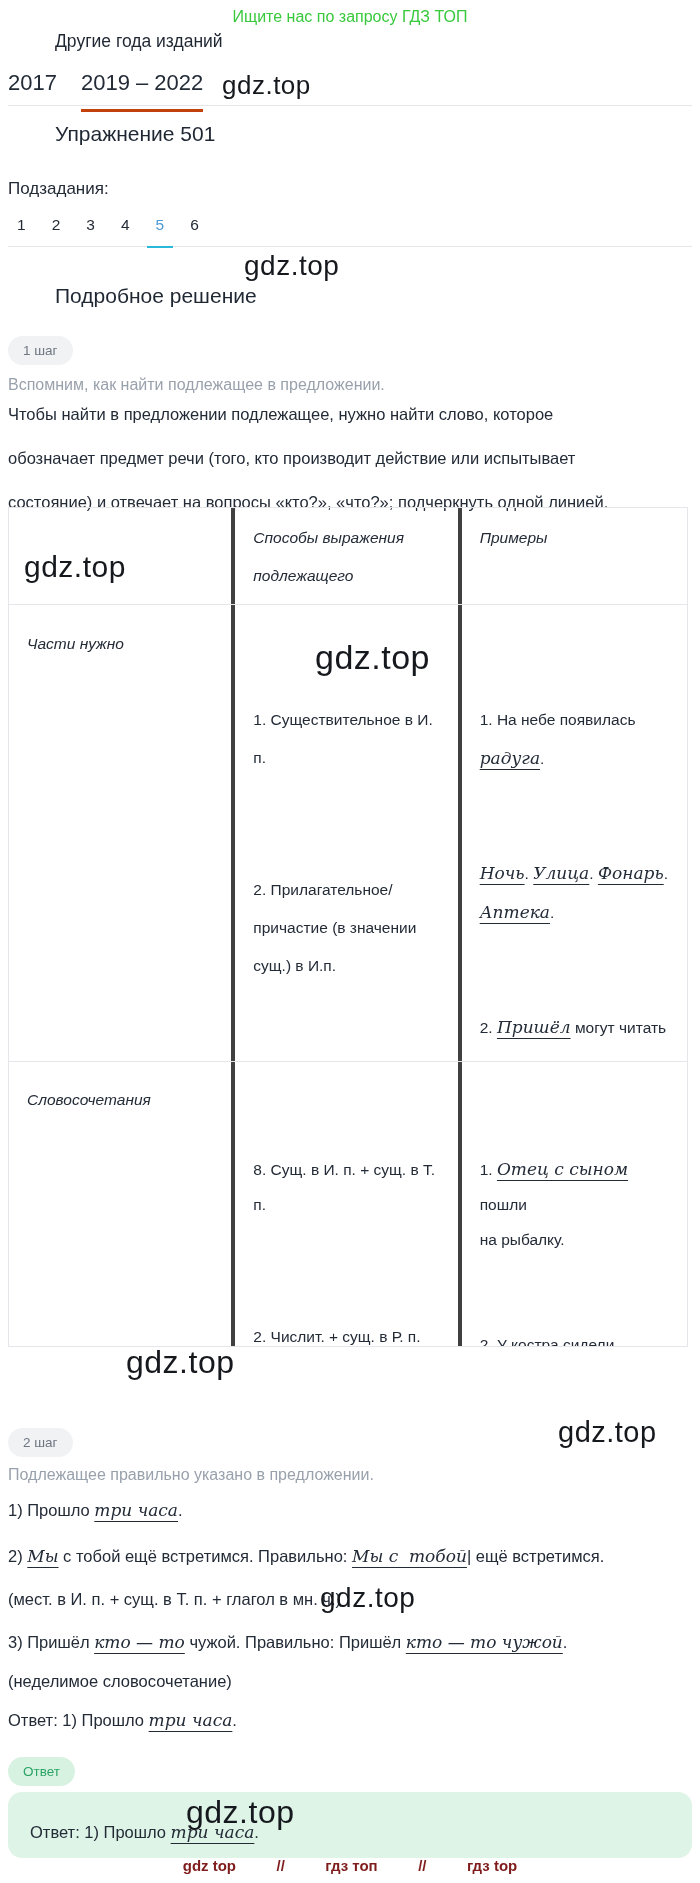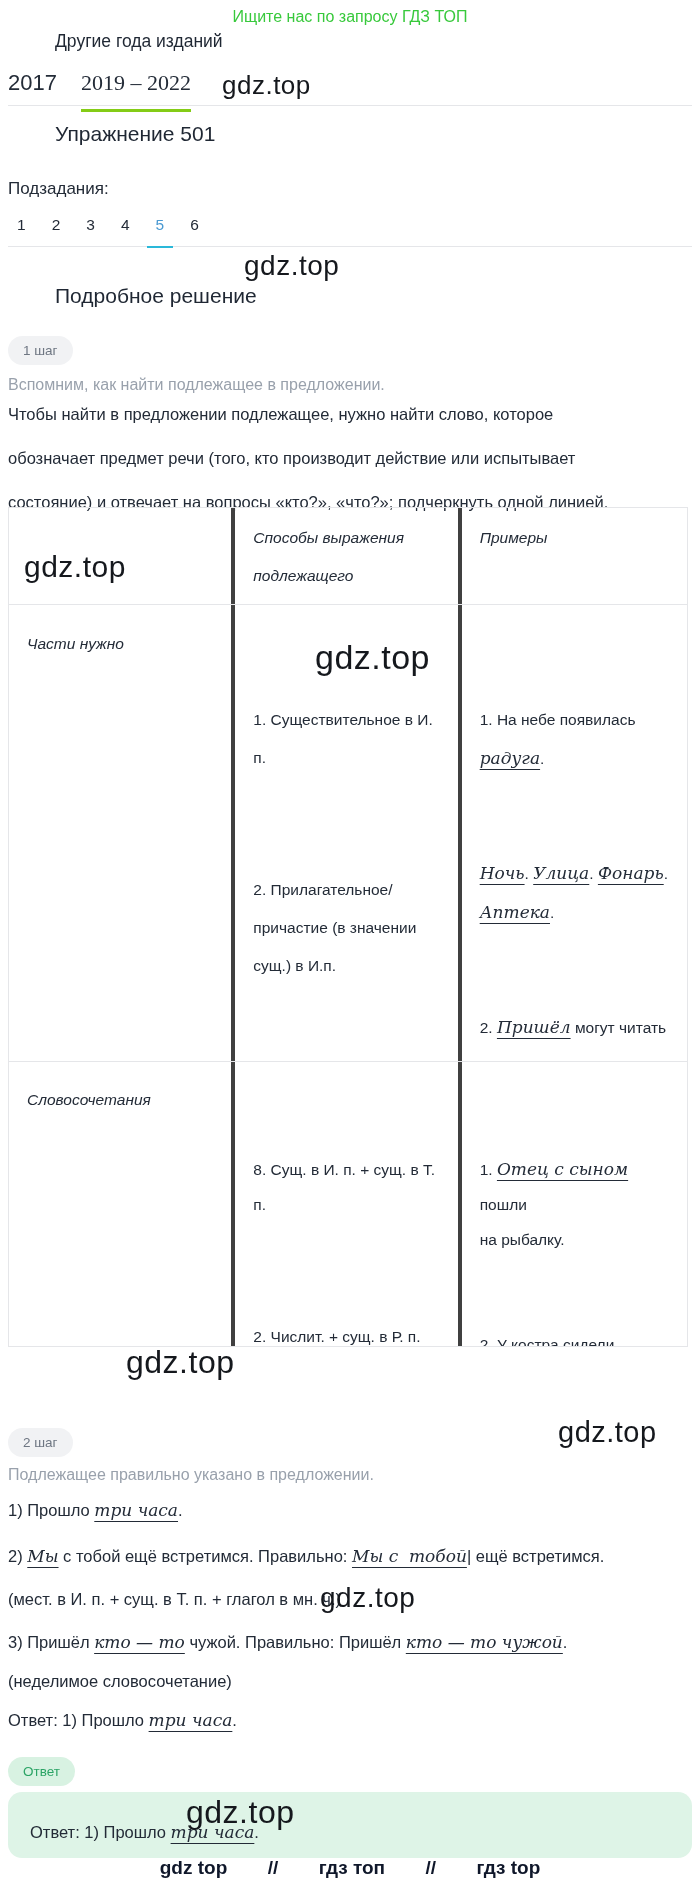--- a/index.html
+++ b/index.html
@@ -14,21 +14,21 @@
   .sec-title { left:8px; font-weight:normal; color:#1f2733;margin-left:47px; }
   .other-years-title { top:31px; font-size:17.5px; }
   .exercise-title { top:122px; font-size:21px; }
   .solution-title { top:284px; font-size:21px; }
   .subtasks-label { top:179px; left:8px; font-size:17px; color:#232b37; }
 
   .divider { left:8px; width:684px; height:1px; background:#e5e6e9; }
 
   .year-tabs { top:68px; left:8px; display:flex; gap:24px; }
   .year-tab { font-size:22px; color:#232b37; padding:2px 0 13px 0; cursor:pointer; }
-  .year-tab.active { border-bottom:3px solid #84cc16;font-family:Liberation Serif, serif; }
+  .year-tab.active { border-bottom:3px solid #c2410c; }
 
   .sub-tabs { top:214px; left:8px; display:flex; }
   .sub-tab { font-size:15.5px; color:#232b37; padding:2px 9px 12px 9px; margin-right:8px; text-align:center; cursor:pointer; }
   .sub-tab.active { color:#4b9ad2; border-bottom:2.5px solid #2ab8d9; }
 
   .badge { left:8px; display:inline-block; background:#f1f2f4; color:#6e7682; font-size:13.5px; border-radius:16px; padding:7px 15px; }
   .hint { left:8px; color:#99a1ac; font-size:16px; }
   .para { left:8px; width:684px; font-size:16.5px; line-height:44px; white-space:pre-wrap; }
 
   .uw { font-family:"DejaVu Serif", serif; font-style:italic; font-size:17px;
@@ -52,21 +52,21 @@
 
   .s2line { left:8px; width:684px; font-size:16.5px; white-space:pre; }
 
   .answer-badge { background:#d8f2e2; color:#2ca466; }
   .answer-box { top:1792px; left:8px; width:684px; height:66px; background:#def4e7;
                 border-radius:14px; padding:30px 0 0 22px; font-size:16.5px; }
 
   .watermark { position:absolute; color:#15181d; font-weight:500; letter-spacing:0.5px; }
 
   .footer { top:1857px; left:0; width:700px; text-align:center; }
-  .footer span { color:#0f172a; font-size:19px; font-weight:bold; margin:0 18px; }
+  .footer span { color:#7f1d1d; font-size:15px; font-weight:bold; margin:0 18px; }
   .footer .flink { cursor:pointer; }
 </style>
 </head>
 <body>
 
 <div class="page">
 
   <div class="abs promo">Ищите нас по запросу ГДЗ ТОП</div>
 
   <div class="abs sec-title other-years-title">Другие года изданий</div>

